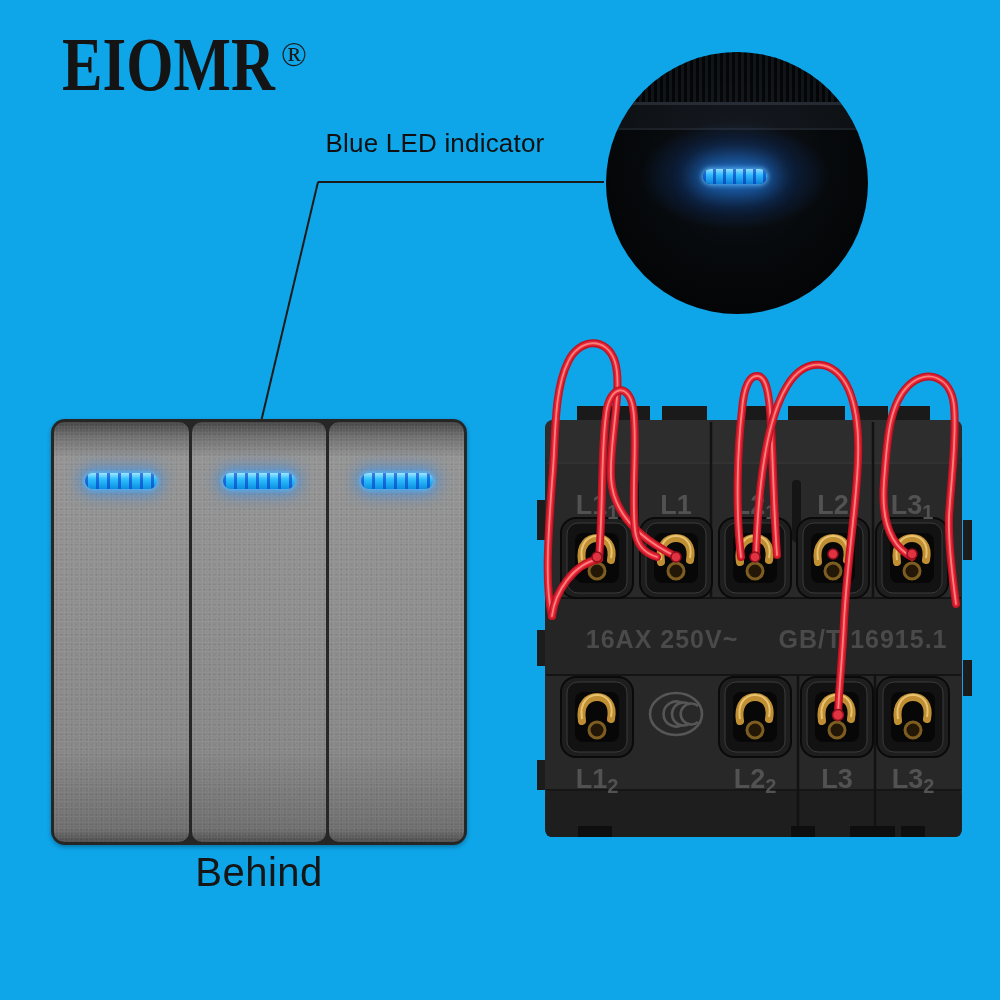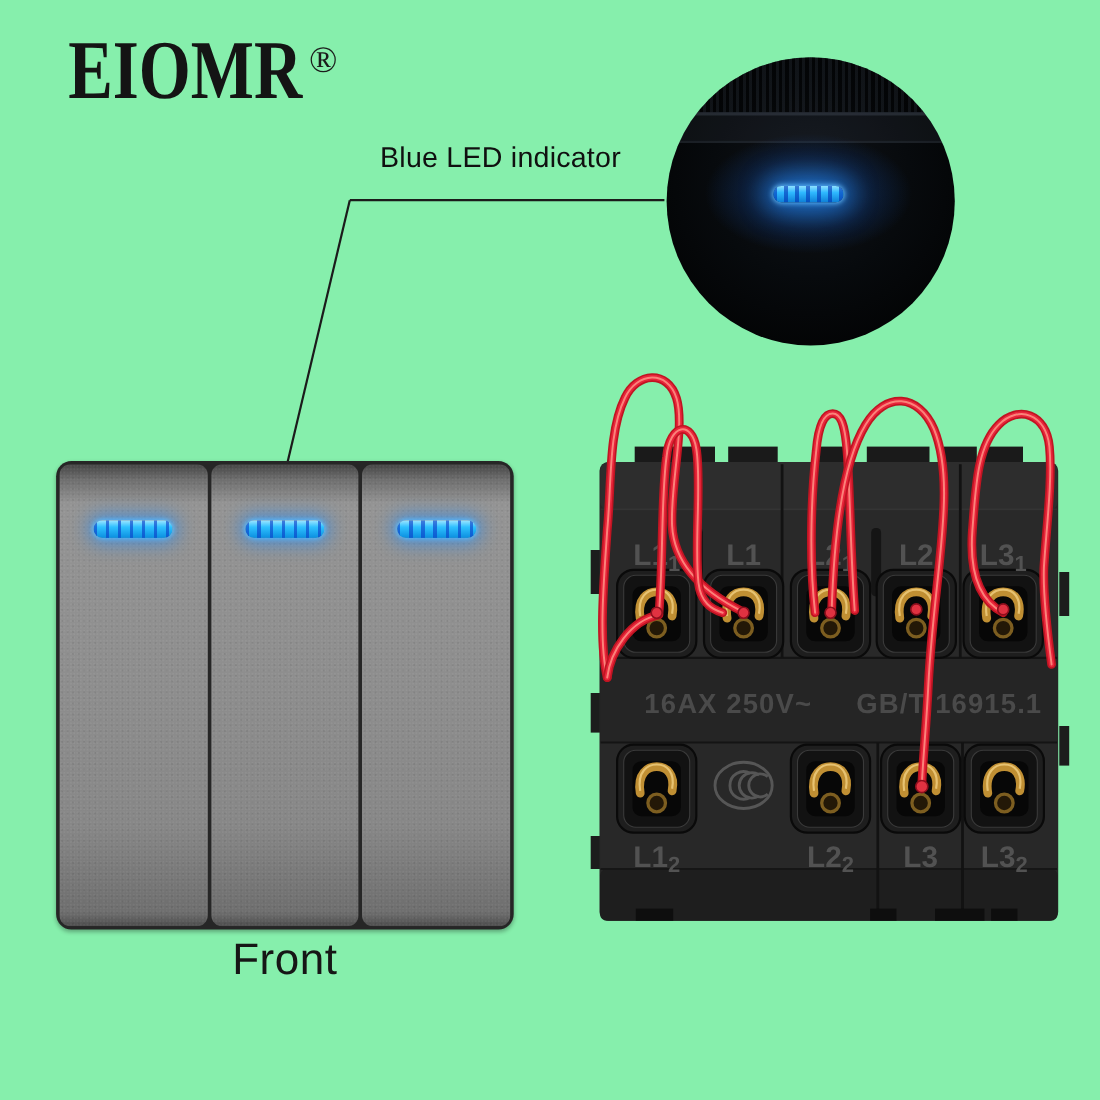--- a/index.html
+++ b/index.html
@@ -1,28 +1,28 @@
 <!DOCTYPE html>
 <html><head>
 <meta charset="utf-8">
 <style>
   html,body{margin:0;padding:0;background:#ffffff;}
-  #canvas{position:relative;width:1000px;height:1000px;background:#86efac;overflow:hidden;
+  #canvas{position:relative;width:1000px;height:1000px;background:#0ea5e9;overflow:hidden;
           font-family:"Liberation Sans",sans-serif;}
 
   
   .logo{position:absolute;left:62px;top:26px;width:320px;height:90px;}
   .logo .name{position:absolute;left:0;top:0;font-family:"Liberation Serif",serif;font-weight:700;
               font-size:76px;line-height:1;color:#141414;letter-spacing:0px;
               transform:scaleX(.80);transform-origin:left top;white-space:nowrap;}
   .logo .reg{position:absolute;left:219px;top:12px;font-size:34px;line-height:1;color:#1b1b1b;
              font-family:"Liberation Serif",serif;}
 
   
-  .callout{position:absolute;left:340px;top:128px;width:230px;text-align:center;
+  .callout{position:absolute;left:320px;top:128px;width:230px;text-align:center;
            font-size:26px;color:#101010;letter-spacing:.2px;}
   svg.pointer{position:absolute;left:0;top:0;pointer-events:none;}
 
   
   .led-circle{position:absolute;left:606px;top:52px;width:262px;height:262px;border-radius:50%;
               overflow:hidden;background:radial-gradient(circle at 50% 42%,#101318 0%,#070a0d 45%,#030405 78%,#000 100%);}
   .circ-top{position:absolute;left:0;right:0;top:0;height:50px;
             background:repeating-linear-gradient(90deg,rgba(0,0,0,.45) 0 3px,rgba(70,78,90,.16) 3px 6px);}
   .circ-band{position:absolute;left:0;right:0;top:50px;height:26px;background:rgba(100,110,125,.10);}
   .seam1{position:absolute;left:0;right:0;top:50px;height:3px;background:rgba(90,100,115,.30);}
@@ -89,21 +89,21 @@
       <div class="rocker">
         <div class="led-pill"></div>
       </div>
       <div class="rocker">
         <div class="led-pill"></div>
       </div>
       <div class="rocker">
         <div class="led-pill"></div>
       </div>
     </div>
-  <div class="caption front">Front</div>
+  <div class="caption front">Behind</div>
 
   <svg class="back" width="440" height="540" viewBox="0 0 440 540">
 
     <g fill="#1a1a1a">
       <rect x="42" y="76" width="73" height="17"></rect>
         <rect x="127" y="76" width="45" height="17"></rect>
       <rect x="205" y="76" width="28" height="17"></rect>
         <rect x="253" y="76" width="57" height="17"></rect>
       <rect x="323" y="76" width="30" height="17"></rect>
         <rect x="358" y="76" width="37" height="17"></rect>

